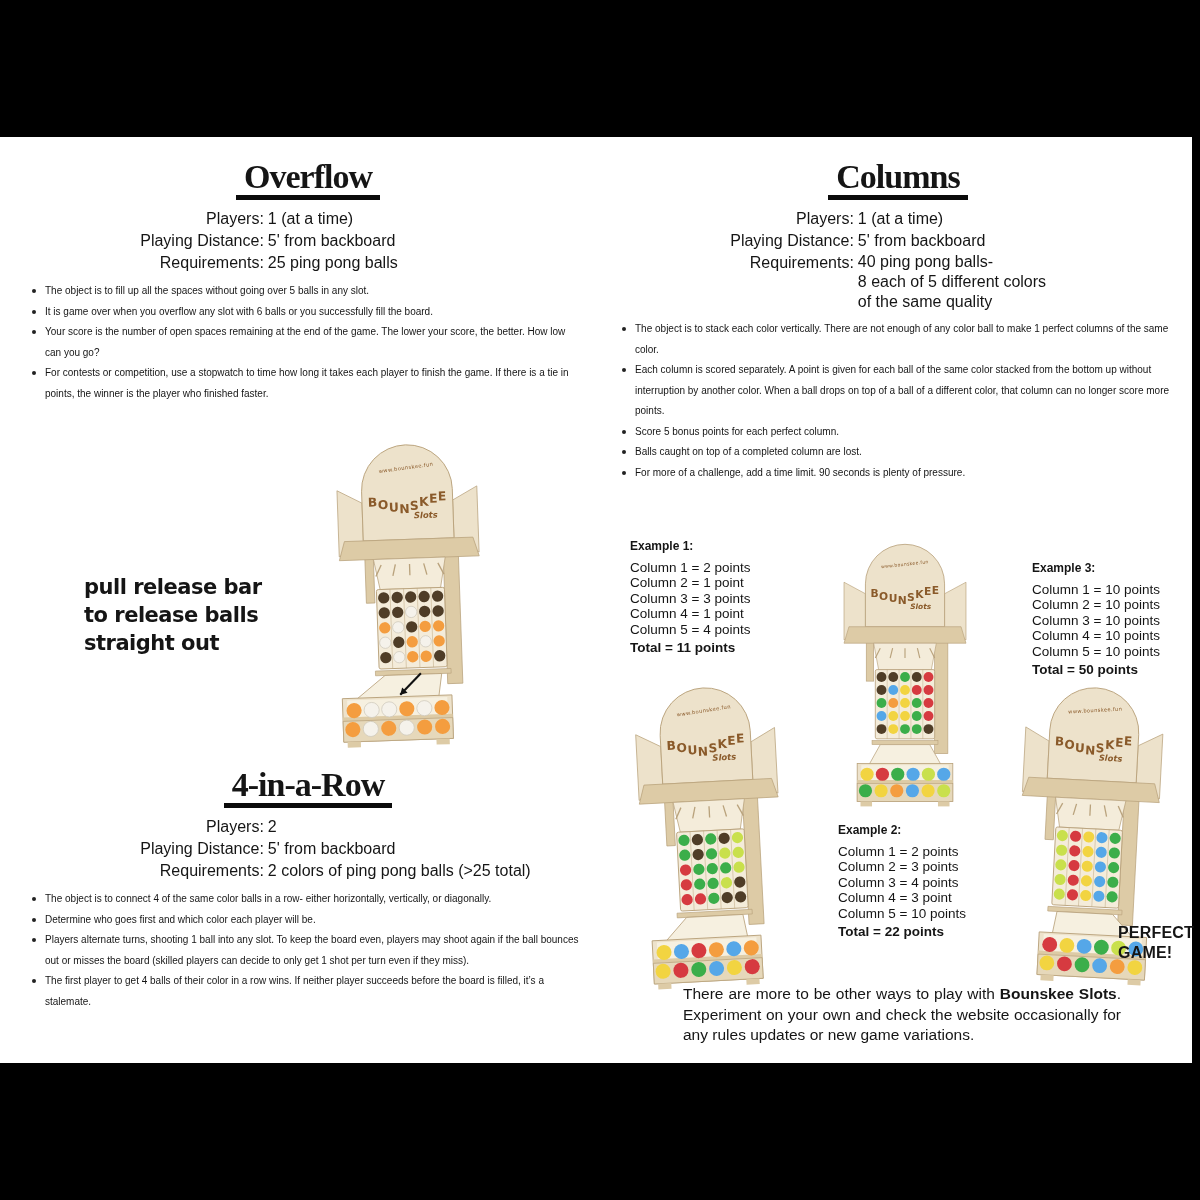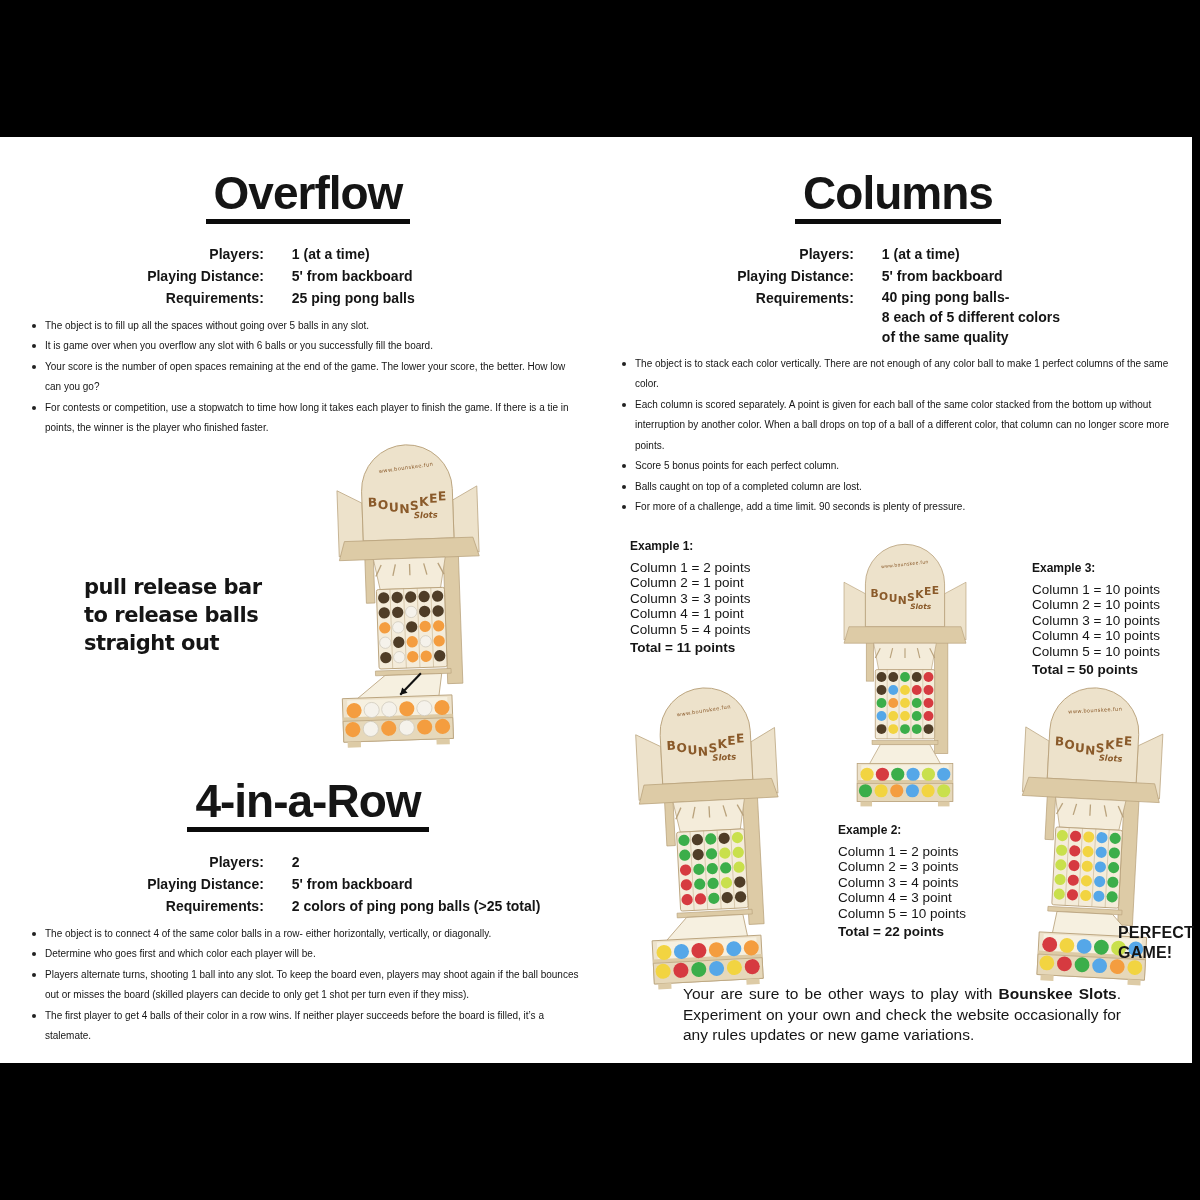--- a/index.html
+++ b/index.html
@@ -9,26 +9,26 @@
   }
   .paper{
     position:absolute;left:0;top:137px;width:1192px;height:926px;background:#fff;
   }
   .sec{position:absolute;}
   .sec-overflow{left:32px;top:22px;width:552px;}
   .sec-4iar{left:32px;top:630px;width:552px;}
   .sec-columns{left:622px;top:22px;width:552px;}
   .title-wrap{text-align:center;}
   .gtitle{
-    display:inline-block;margin:11px;
-    font-family:Liberation Sans, sans-serif;font-weight:800;font-size:46px;line-height:1.04;
+    display:inline-block;margin:0;
+    font-family:Liberation Serif, serif;font-weight:800;font-size:34px;line-height:1.04;
     letter-spacing:-1px;border-bottom:5px solid #0b0b0b;padding:0 8px 1px;
   }
   .specs{margin-top:8px;}
-  .spec-row{display:flex;gap:28px;font-weight:700;font-size:14px;line-height:22px;}
+  .spec-row{display:flex;gap:4px;font-weight:400;font-size:16px;line-height:22px;}
   .spec-label{flex:0 0 42%;text-align:right;}
   .spec-value{flex:1;text-align:left;}
   .spec-value .vline{line-height:20px;white-space:nowrap;}
   .spec-value.single{white-space:nowrap;}
   .bullets{margin-top:7px;}
   .bullet{display:flex;gap:9px;font-size:10px;line-height:20.5px;}
   .dot{flex:none;width:4px;height:4px;border-radius:50%;background:#222;margin-top:8px;}
   .btext{flex:1;}
   .caption{
     position:absolute;left:84px;top:436px;width:270px;
@@ -507,15 +507,15 @@
         <circle cx="118" cy="303" r="8" fill="#f49d3f" stroke="none" stroke-width="0.8"></circle>
         <circle cx="137" cy="303" r="8" fill="#f2d441" stroke="none" stroke-width="0.8"></circle>
       </g>
     </svg>
 
   <div class="perfect">
       <div class="perfect-line">PERFECT</div>
       <div class="perfect-line">GAME!</div>
     </div>
 
-  <p class="closing"><span>Your are sure to be other ways to play with </span><span class="b">Bounskee Slots</span><span>. Experiment on your own and check the website occasionally for any rules updates or new game variations.</span></p>
+  <p class="closing"><span>There are more to be other ways to play with </span><span class="b">Bounskee Slots</span><span>. Experiment on your own and check the website occasionally for any rules updates or new game variations.</span></p>
 
 </div>
 
 </body></html>

